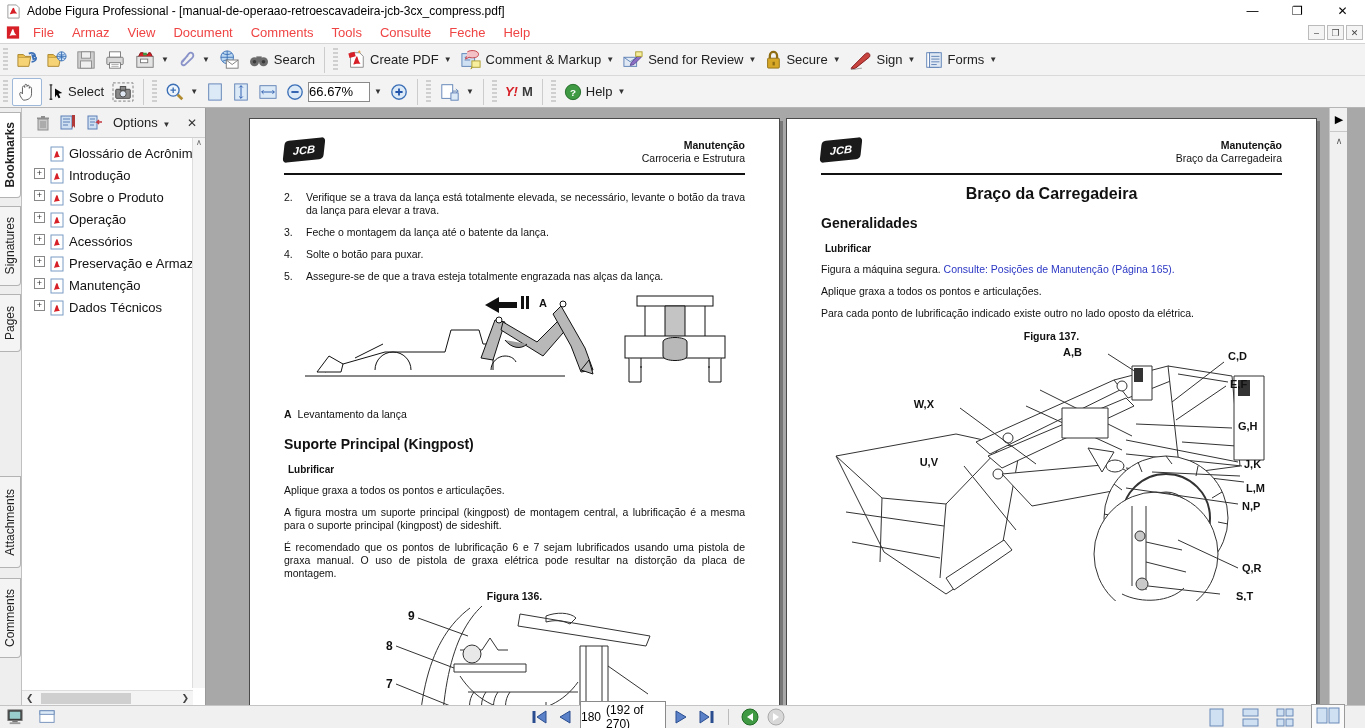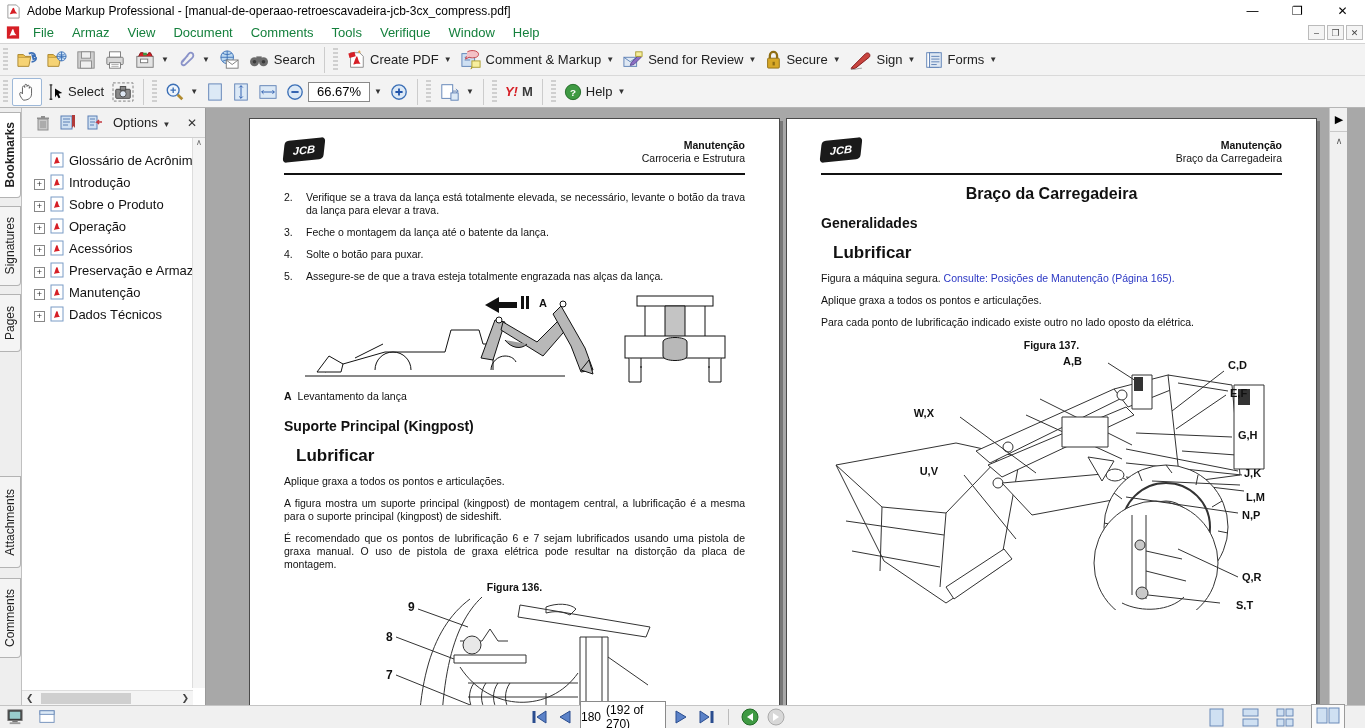--- a/index.html
+++ b/index.html
@@ -8,59 +8,59 @@
 
   
   .titlebar { position:absolute; left:0; top:0; width:1365px; height:22px; background:#fff;
     display:flex; align-items:center; padding-left:6px; }
   .titlebar .apptitle { font-size:12px; color:#000; margin-left:6px; }
   .wincontrols { position:absolute; right:0; top:0; height:22px; display:flex; }
   .wincontrols .wbtn { width:45px; height:22px; display:flex; align-items:center; justify-content:center;
     color:#000; font-size:12px; }
   .menubar { position:absolute; left:0; top:22px; width:1365px; height:22px; background:#fff;
     display:flex; align-items:center; border-bottom:1px solid #d5d5d5; }
-  .menubar .menuitem { padding:3px 9px; color:#15803d; }
+  .menubar .menuitem { padding:3px 9px; color:#ef4444; }
   .mdibtns { position:absolute; right:2px; top:25px; display:flex; gap:2px; }
   .mdibtn { width:17px; height:15px; border:1px solid #bbb; background:#f4f4f4; font-size:9px;
     display:flex; align-items:center; justify-content:center; color:#444; }
 
   
   .toolbar1 { position:absolute; left:0; top:44px; width:1365px; height:32px; background:#f3f3f3;
     border-bottom:1px solid #d9d9d9; display:flex; align-items:center; }
   .toolbar2 { position:absolute; left:0; top:76px; width:1365px; height:32px; background:#f3f3f3;
     border-bottom:1px solid #b5b5b5; display:flex; align-items:center; }
   .grip { width:5px; height:24px; margin:0 4px 0 3px;
     background:repeating-linear-gradient(180deg,#cfcfcf 0 2px,transparent 2px 4px); }
   .tsep { width:1px; height:26px; background:#cccccc; margin:0 5px; }
   .tbtn { display:flex; align-items:center; gap:4px; padding:3px 4px; border-radius:2px; color:#222; }
   .tbtn.active { background:#fdfdfd; border:1px solid #9db8d8; }
   .tbtn .lbl { font-size:13px; }
   .dd { font-size:8px; color:#333; margin-left:1px; }
   .zoombox { width:62px; height:20px; background:#fff; border:1px solid #8a8a8a; font-size:13px;
-    display:flex; align-items:center; justify-content:center; }
+    display:flex; align-items:center; }
   .yim-red { color:#d61f26; font-weight:bold; font-style:italic; }
   .yim-dark { color:#3a3a3a; font-weight:bold; }
 
   
   .main { position:absolute; left:0; top:108px; width:1365px; height:597px; background:#a8a8a8; }
 
   .tabstrip { position:absolute; left:0; top:0; width:22px; height:597px; background:#eeeeee;
     border-right:1px solid #c0c0c0; }
   .vtab { position:absolute; left:0; width:21px; background:#f4f4f4; border:1px solid #b3b3b3;
     border-left:none; border-radius:0 0 4px 0; display:flex; align-items:center; justify-content:center; }
   .vtab span { writing-mode:vertical-rl; transform:rotate(180deg); font-size:12px; color:#222; }
   .vtab.active { background:#ffffff; font-weight:bold; }
 
   .panel { position:absolute; left:22px; top:0; width:184px; height:597px; background:#fff;
     border-right:1px solid #9a9a9a; }
   .panelhead { height:30px; background:#f2f2f2; border-bottom:1px solid #d0d0d0; display:flex;
     align-items:center; gap:10px; padding:0 8px 0 14px; }
   .panelhead .ph-label { font-size:13px; color:#222; }
   .bm-list { padding:8px 0 0 12px; }
-  .bm-row { display:flex; align-items:flex-end; height:22px; gap:5px; }
+  .bm-row { display:flex; align-items:flex-start; height:22px; gap:5px; }
   .expander { width:11px; height:11px; border:1px solid #888; background:#fff; font-size:9px;
     line-height:9px; text-align:center; color:#333; flex:0 0 11px; }
   .expander.none { border:none; background:transparent; }
   .bm-label { font-size:13px; color:#111; white-space:nowrap; overflow:hidden; }
   .vscroll-panel { position:absolute; right:0; top:30px; width:13px; height:550px; background:#f4f4f4;
     border-left:1px solid #ddd; font-size:8px; color:#666; text-align:center; }
   .hscroll-panel { position:absolute; left:0; bottom:0; width:171px; height:15px; background:#f4f4f4;
     border-top:1px solid #ddd; display:flex; align-items:center; }
   .hscroll-panel .thumb { width:90px; height:11px; background:#cfcfcf; margin-left:3px; }
   .sbar-arrow { font-size:9px; color:#444; padding:0 4px; }
@@ -84,58 +84,58 @@
   .jcb-logo { width:40px; height:22px; background:#1a1a1a; transform:skewX(-12deg) rotate(-6deg);
     border-radius:4px; display:flex; align-items:center; justify-content:center; }
   .jcb-logo span { color:#fff; font-size:11px; font-weight:bold; font-style:italic; transform:skewX(6deg); }
   .pdfhead .hr-txt { text-align:right; font-size:10.5px; line-height:13px; color:#111; }
   .pdfhead .hr-txt b { display:block; }
   .pdf-body { margin-top:16px; color:#111; }
   .num-item { display:flex; gap:10px; font-size:10.5px; line-height:13px; margin-bottom:9px;
     text-align:justify; }
   .num-item .n { flex:0 0 12px; }
   .figcap { text-align:center; font-weight:bold; font-size:10.5px; margin:10px 0 4px; }
-  .legend { font-size:10.5px; margin-top:2px; }
+  .legend { font-size:10.5px; margin-top:20px; }
   .legend b { margin-right:6px; }
   .h2 { font-size:14px; font-weight:bold; margin:16px 0 12px; }
-  .h3 { font-size:17px; font-weight:bold; margin:12px 12px 9px; }
+  .h3 { font-size:10px; font-weight:bold; margin:12px 4px 9px; }
   .p { font-size:10.5px; line-height:13px; margin-bottom:9px; text-align:justify; }
   .pagetitle { text-align:center; font-size:16px; font-weight:bold; margin:10px 0 12px; }
   .link { color:#2b37c4; }
   .figwrap { display:flex; justify-content:center; }
 </style>
 </head>
 <body>
 
 <div class="titlebar">
   <svg width="15" height="15" viewBox="0 0 16 16">
     <path d="M2 1h9l3 3v11H2z" fill="#fff" stroke="#999"></path>
     <path d="M4 11c2-4 3-7 4-7s1 4 4 6c-3 0-6 0-8 1z" fill="#d61f26"></path>
   </svg>
-  <span class="apptitle">Adobe Markup Professional - [manual-de-operaao-retroescavadeira-jcb-3cx_compress.pdf]</span>
+  <span class="apptitle">Adobe Figura Professional - [manual-de-operaao-retroescavadeira-jcb-3cx_compress.pdf]</span>
 </div>
 <div class="wincontrols">
   <div class="wbtn">—</div>
   <div class="wbtn">❐</div>
   <div class="wbtn">✕</div>
 </div>
 
 <div class="menubar">
   <svg width="14" height="15" viewBox="0 0 16 16" style="margin:0 4px 0 6px">
     <rect x="1" y="1" width="14" height="14" fill="#d61f26"></rect>
     <path d="M4 12c2-4 3-8 4-8s1 5 4 7c-3 0-6 0-8 1z" fill="#fff"></path>
   </svg>
   <span class="menuitem">File</span>
   <span class="menuitem">Armaz</span>
   <span class="menuitem">View</span>
   <span class="menuitem">Document</span>
   <span class="menuitem">Comments</span>
   <span class="menuitem">Tools</span>
-  <span class="menuitem">Verifique</span>
-  <span class="menuitem">Window</span>
+  <span class="menuitem">Consulte</span>
+  <span class="menuitem">Feche</span>
   <span class="menuitem">Help</span>
 </div>
 <div class="mdibtns">
   <div class="mdibtn">–</div>
   <div class="mdibtn">❐</div>
   <div class="mdibtn">✕</div>
 </div>
 
 <div class="toolbar1">
   <div class="grip"></div>

